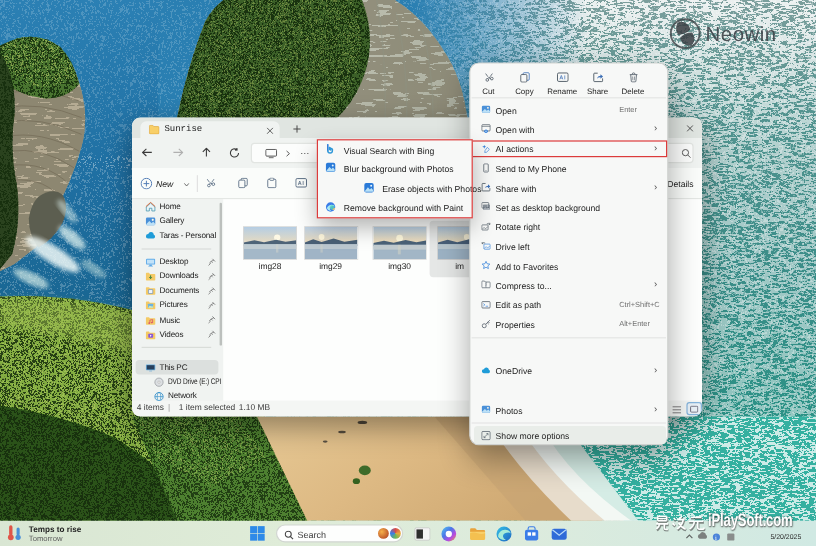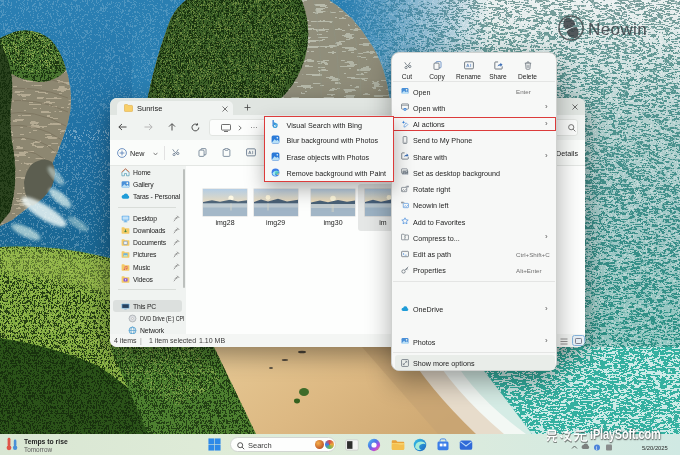--- a/index.html
+++ b/index.html
@@ -4,21 +4,21 @@
 <style>
 * { margin:0; padding:0; box-sizing:border-box; }
 html,body { width:680px; height:455px; overflow:hidden; }
 body { font-family:"Liberation Sans", sans-serif; }
 #screen { position:relative; width:680px; height:455px; overflow:hidden; background:#4c8f8a; }
 .abs { position:absolute; }
 
 #explorer { position:absolute; left:110px; top:98px; width:475px; height:249px;
   border-radius:7px; background:#eef1ee; box-shadow:0 8px 24px rgba(0,0,0,0.38);
   overflow:hidden; }
-#tabbar { position:absolute; left:0; top:0; width:100%; height:17px; background:#e0e5e1; }
+#tabbar { position:absolute; left:0; top:0; width:100%; height:17px; background:#e0e5e1;font-family:Liberation Mono, monospace; }
 #tab { position:absolute; left:7px; top:3px; width:116px; height:14px; background:#f0f3f1;
   border-radius:5px 5px 0 0; }
 #toolbar { position:absolute; left:0; top:17px; width:100%; height:25px; background:#f0f3f1; }
 #cmdbar { position:absolute; left:0; top:42px; width:100%; height:26px; background:#fafcfa;
   border-bottom:1px solid #e4e7e4; }
 #sidebar { position:absolute; left:0; top:68px; width:76px; height:168px; background:#f0f3f1; font-size:6.8px; letter-spacing:-0.15px; color:#222;}
 #filearea { position:absolute; left:76px; top:68px; right:0; height:168px; background:#fdfefd; }
 #statusbar { position:absolute; left:0; top:236px; width:100%; height:13px; background:#f4f6f4;
   font-size:7px; color:#3a3a3a; }
 .srow { position:absolute; left:0; width:76px; height:12px; white-space:nowrap; }
@@ -281,21 +281,21 @@
     <svg class="abs" style="left:458px;top:8.5px;" width="8" height="8" viewBox="0 0 8 8">
           <circle cx="3.2" cy="3.2" r="2.6" fill="none" stroke="#555" stroke-width="0.8"></circle>
           <path d="M5.2,5.2 L7.4,7.4" stroke="#555" stroke-width="0.8"></path>
         </svg>
   </div>
   <div id="cmdbar">
     <svg class="abs" style="left:7px;top:7.5px;" width="10" height="10" viewBox="0 0 10 10">
           <circle cx="5" cy="5" r="4.4" fill="none" stroke="#4f7ab5" stroke-width="0.8"></circle>
           <path d="M5,2.6 V7.4 M2.6,5 H7.4" stroke="#4f7ab5" stroke-width="0.8"></path>
         </svg>
-    <span class="abs" style="left:20px;top:9px;font-size:7.2px;color:#1d1d1d;">New</span>
+    <span class="abs" style="left:20px;top:9px;font-size:7.2px;color:#1d1d1d;font-style:italic;">New</span>
     <svg class="abs" style="left:43px;top:11.5px;" width="5" height="4" viewBox="0 0 5 4">
           <path d="M0.6,0.8 L2.5,3 L4.4,0.8" fill="none" stroke="#555" stroke-width="0.7"></path>
         </svg>
     <div class="abs" style="left:54px;top:6px;width:1px;height:14px;background:#e2e2e2;"></div>
     <svg class="abs" style="left:61px;top:8px;" width="9" height="9" viewBox="0 0 24 24">
           <path d="M9.6,10.6 L4.5,3.5 M14.4,10.6 L19.5,3.5 M8.8,14.6 a3,3 0 1,1 -3.6,3 a3.2,3.2 0 0,1 3.6,-3 L12,12.2 L15.2,14.6 a3,3 0 1,1 3.6,3 a3.2,3.2 0 0,1 -3.6,-3 L12,12.2" fill="none" stroke="#4a5f78" stroke-width="1.7"></path>
         </svg>
     <svg class="abs" style="left:88px;top:8px;" width="9" height="9" viewBox="0 0 11 12">
           <rect x="3.4" y="0.8" width="6.8" height="8.4" rx="1.2" fill="none" stroke="#4a5f78" stroke-width="0.9"></rect>
           <rect x="0.8" y="2.8" width="6.8" height="8.4" rx="1.2" fill="#fafcfa" stroke="#4a5f78" stroke-width="0.9"></rect>
@@ -603,21 +603,21 @@
           <path d="M7,2.4 Q9.4,0.8 11,2.8 M10.8,1 L11.1,2.9 L9.2,3.2" fill="none" stroke="#44505c" stroke-width="0.8"></path>
         </svg>
         <span class="mt">Rotate right</span>
       </div>
   <div class="crow" style="top:143.75px;">
         <svg class="mi" viewBox="0 0 12 12">
           <rect x="3.4" y="3.6" width="7.8" height="6.4" rx="0.9" fill="none" stroke="#2a7ad8" stroke-width="0.8"></rect>
           <path d="M3.8,9.2 L6.2,6.8 L8,8.6 L10.8,5.8" fill="none" stroke="#2a7ad8" stroke-width="0.7"></path>
           <path d="M5,2.4 Q2.6,0.8 1,2.8 M1.2,1 L0.9,2.9 L2.8,3.2" fill="none" stroke="#44505c" stroke-width="0.8"></path>
         </svg>
-        <span class="mt">Neowin left</span>
+        <span class="mt">Drive left</span>
       </div>
   <div class="crow" style="top:160px;">
         <svg class="mi" viewBox="0 0 12 12">
           <path d="M6,1.2 L7.4,4.2 L10.8,4.6 L8.3,6.9 L9,10.2 L6,8.6 L3,10.2 L3.7,6.9 L1.2,4.6 L4.6,4.2 Z" fill="none" stroke="#2a7ad8" stroke-width="0.9"></path>
         </svg>
         <span class="mt">Add to Favorites</span>
       </div>
   <div class="crow" style="top:176.25px;">
         <svg class="mi" viewBox="0 0 12 12">
           <path d="M0.8,2.6 Q0.8,1.8 1.6,1.8 L4.2,1.8 L5.2,3 L10.4,3 Q11.2,3 11.2,3.8 L11.2,9.4 Q11.2,10.2 10.4,10.2 L1.6,10.2 Q0.8,10.2 0.8,9.4 Z" fill="none" stroke="#44505c" stroke-width="0.8"></path>
@@ -678,21 +678,21 @@
         <span class="mt">Visual Search with Bing</span>
       </div>
   <div class="subrow" style="top:16.3px;">
         <svg class="mi" viewBox="0 0 12 12">
           <rect x="0.8" y="0.8" width="10.4" height="10.4" rx="2" fill="#2a7ad8"></rect>
           <path d="M1.5,9.5 L4.8,5.5 L7,7.8 L8.6,6.2 L10.5,8.4 L10.5,10.5 L1.5,10.5 Z" fill="#b8e0f6"></path>
           <circle cx="8.4" cy="3.8" r="1.1" fill="#e8f4fb"></circle>
         </svg>
         <span class="mt">Blur background with Photos</span>
       </div>
-  <div class="subrow" style="top:32.6px;">
+  <div class="subrow" style="top:32.6px;margin-left:32px;">
         <svg class="mi" viewBox="0 0 12 12">
           <rect x="0.8" y="0.8" width="10.4" height="10.4" rx="2" fill="#2a7ad8"></rect>
           <path d="M1.5,9.5 L4.8,5.5 L7,7.8 L8.6,6.2 L10.5,8.4 L10.5,10.5 L1.5,10.5 Z" fill="#b8e0f6"></path>
           <circle cx="8.4" cy="3.8" r="1.1" fill="#e8f4fb"></circle>
         </svg>
         <span class="mt">Erase objects with Photos</span>
       </div>
   <div class="subrow" style="top:48.9px;">
         <svg class="mi" viewBox="0 0 12 12">
           <circle cx="6" cy="6" r="5.2" fill="#3b7de8"></circle>

